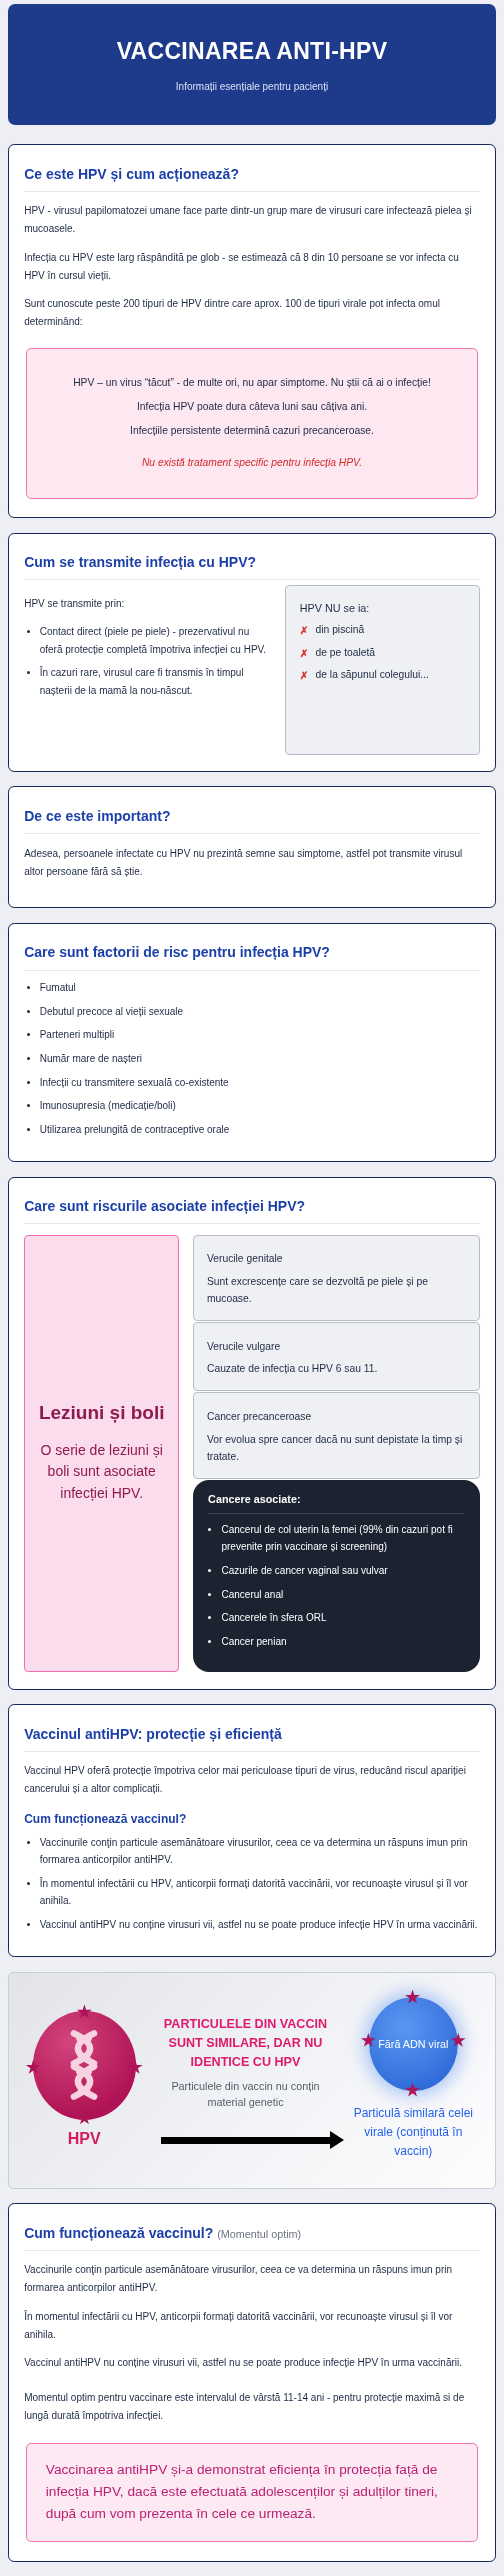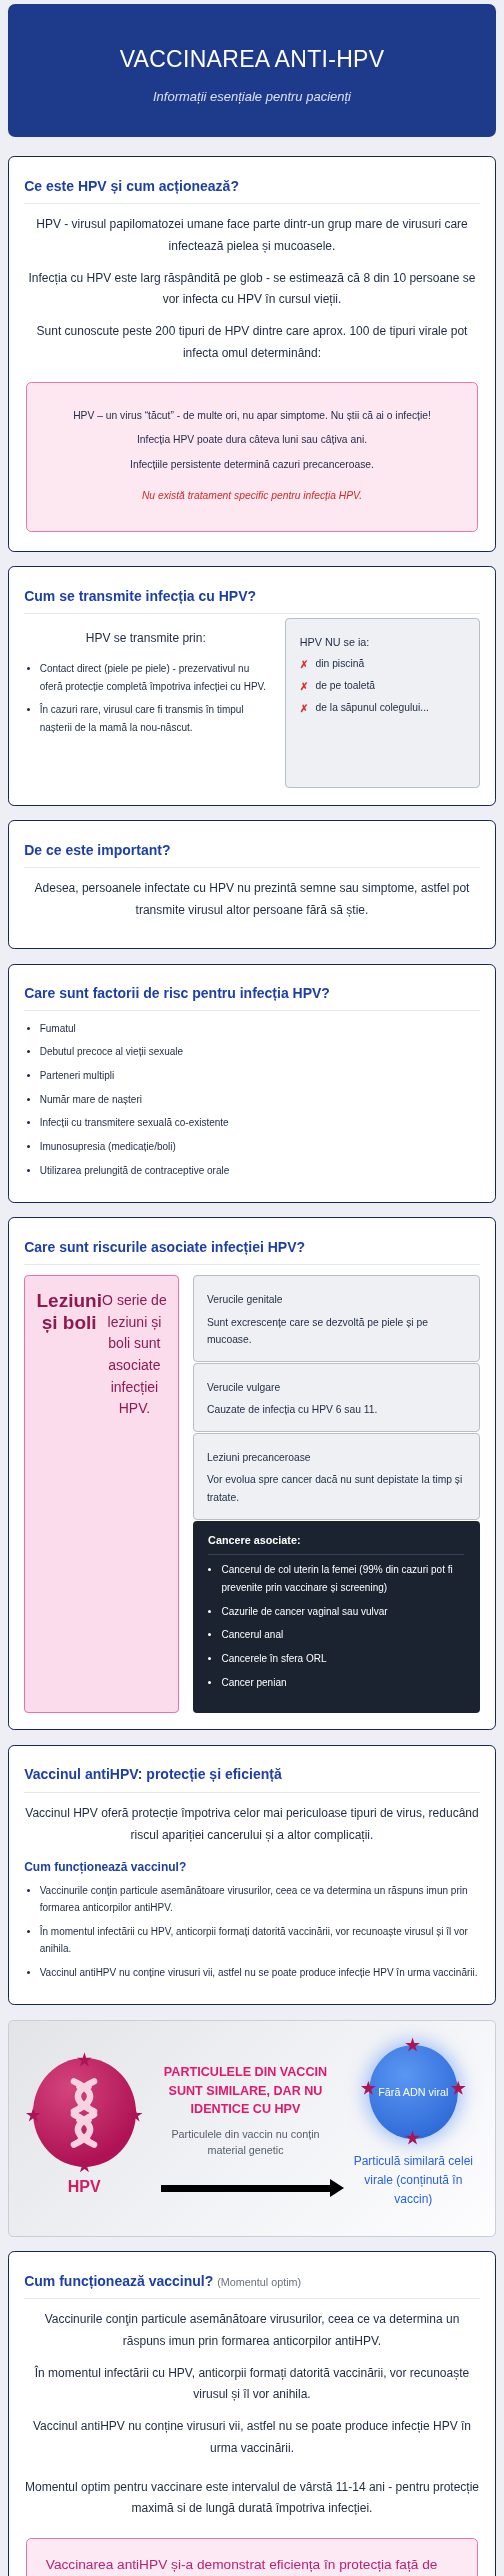--- a/index.html
+++ b/index.html
@@ -14,31 +14,30 @@
 
   
   .hero {
     background: #1e3a8a;
     border-radius: 7.2px;
     text-align: center;
     padding: 34px 12.4px 33px;
     margin-bottom: 19.6px;
   }
   .hero h1 {
-    margin: 8px;
+    margin: 0;
     color: #ffffff;
     font-size: 23px;
     letter-spacing: 0.3px;
-    font-weight: 400;
+    font-weight: 700;
   }
   .hero .sub {
     margin-top: 15.5px;
     color: #d9e1f6;
-    font-size: 13px;
-    font-style: italic;
+    font-size: 10px;
   }
 
   
   .card {
     background: #ffffff;
     border: 1.5px solid #16265c;
     border-radius: 6.2px;
     padding: 14.4px 15.5px 16.5px;
     margin-bottom: 14.4px;
   }
@@ -47,21 +46,21 @@
     color: #1c3fa8;
     font-size: 14px;
     font-weight: 700;
   }
   .card h2 .suffix {
     color: #6b7280;
     font-size: 10.8px;
     font-weight: 400;
   }
   .rule { border-bottom: 1px solid #e5e8ee; margin: 9.3px 0 4.1px; }
-  p.body { font-size: 12px; line-height: 1.8; margin: 10.3px 0; text-align: center; }
+  p.body { font-size: 10px; line-height: 1.8; margin: 10.3px 0; }
   ul.bullets { margin: 8.2px 0 4.1px; padding-left: 15.5px; }
   ul.bullets li { font-size: 10px; line-height: 1.75; margin: 6.2px 0; }
 
   
   .pinkbox {
     background: #fde7f1;
     border: 1.5px solid #f175ac;
     border-radius: 5.2px;
     padding: 17.5px 23px 18.5px;
     text-align: center;
@@ -87,35 +86,35 @@
 
   
   .risk-flex { display: flex; gap: 13.4px; margin-top: 10.3px; }
   .lesion-box {
     width: 155px;
     flex: 0 0 155px;
     background: #fbdcec;
     border: 1.5px solid #f06eae;
     border-radius: 4.1px;
     display: flex;
-    flex-direction: row;
+    flex-direction: column;
     justify-content: center;
     text-align: center;
     padding: 13.4px 11.3px;
     color: #8f1a52;
   }
   .lesion-title { font-size: 19px; font-weight: 700; margin-bottom: 15.5px; }
   .lesion-text { font-size: 14px; line-height: 1.55; }
   .risk-right { flex: 1; display: flex; flex-direction: column; gap: 1px; }
   .risk-item .gb-head { font-size: 10.3px; margin: 2.1px 0 5.2px; }
   .risk-item p { margin: 0; font-size: 10.3px; line-height: 1.7; }
   .darkbox {
     background: #1b2230;
     color: #ffffff;
-    border-radius: 4px;
+    border-radius: 16px;
     padding: 13.4px 15.5px 15.5px;
   }
   .darkbox h3 { margin: 0 0 8.2px; font-size: 10.8px; font-weight: 700; }
   .darkbox .dark-rule { border-bottom: 0.5px solid #3a4356; margin-bottom: 4.1px; }
   .darkbox ul { margin: 5.2px 0 0; padding-left: 13.4px; }
   .darkbox li { font-size: 10px; line-height: 1.75; margin: 6.2px 0; }
 
   
   .subhead { color: #1c3fa8; font-size: 12px; font-weight: 700; margin: 13.4px 0 3.1px; }
 
@@ -274,21 +273,21 @@
       <div class="risk-right">
         <div class="graybox risk-item">
           <p class="gb-head">Verucile genitale</p>
           <p>Sunt excrescențe care se dezvoltă pe piele și pe mucoase.</p>
         </div>
         <div class="graybox risk-item">
           <p class="gb-head">Verucile vulgare</p>
           <p>Cauzate de infecția cu HPV 6 sau 11.</p>
         </div>
         <div class="graybox risk-item">
-          <p class="gb-head">Leziuni precanceroase</p>
+          <p class="gb-head">Cancer precanceroase</p>
           <p>Vor evolua spre cancer dacă nu sunt depistate la timp și tratate.</p>
         </div>
         <div class="darkbox">
           <h3>Cancere asociate:</h3>
           <div class="dark-rule"></div>
           <ul>
             <li>Cancerul de col uterin la femei (99% din cazuri pot fi prevenite prin vaccinare și screening)</li>
             <li>Cazurile de cancer vaginal sau vulvar</li>
             <li>Cancerul anal</li>
             <li>Cancerele în sfera ORL</li>

